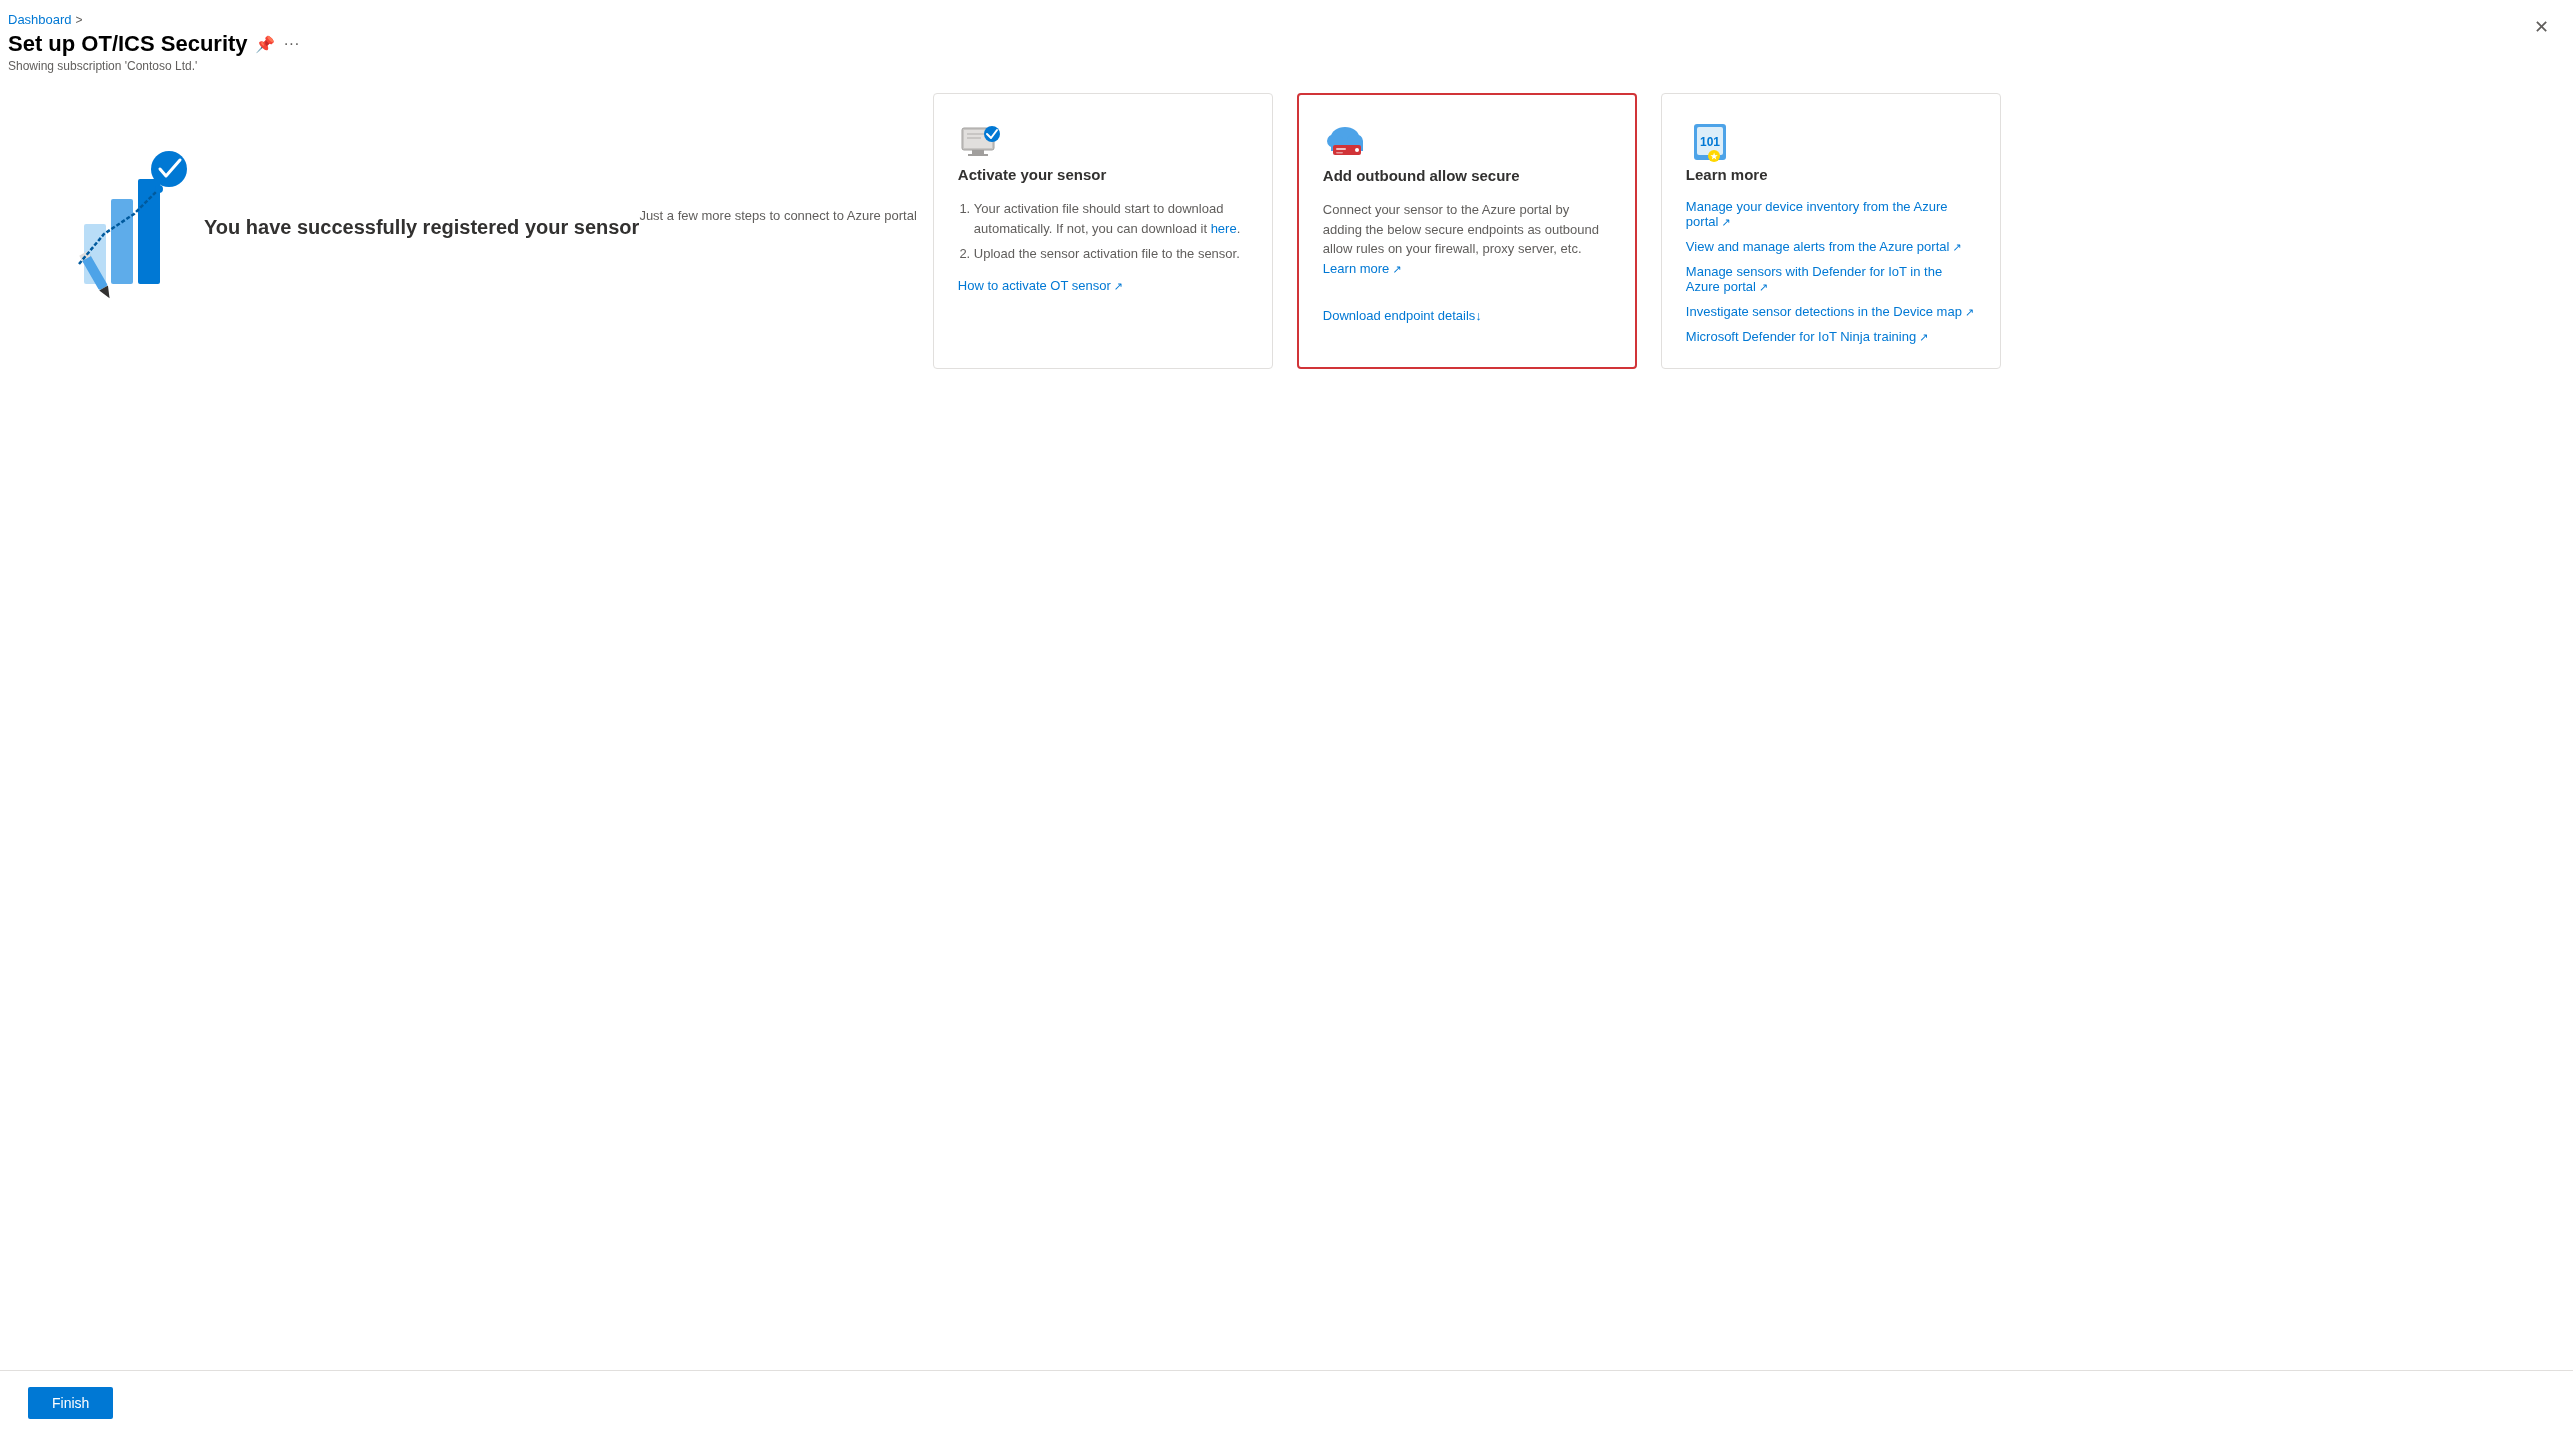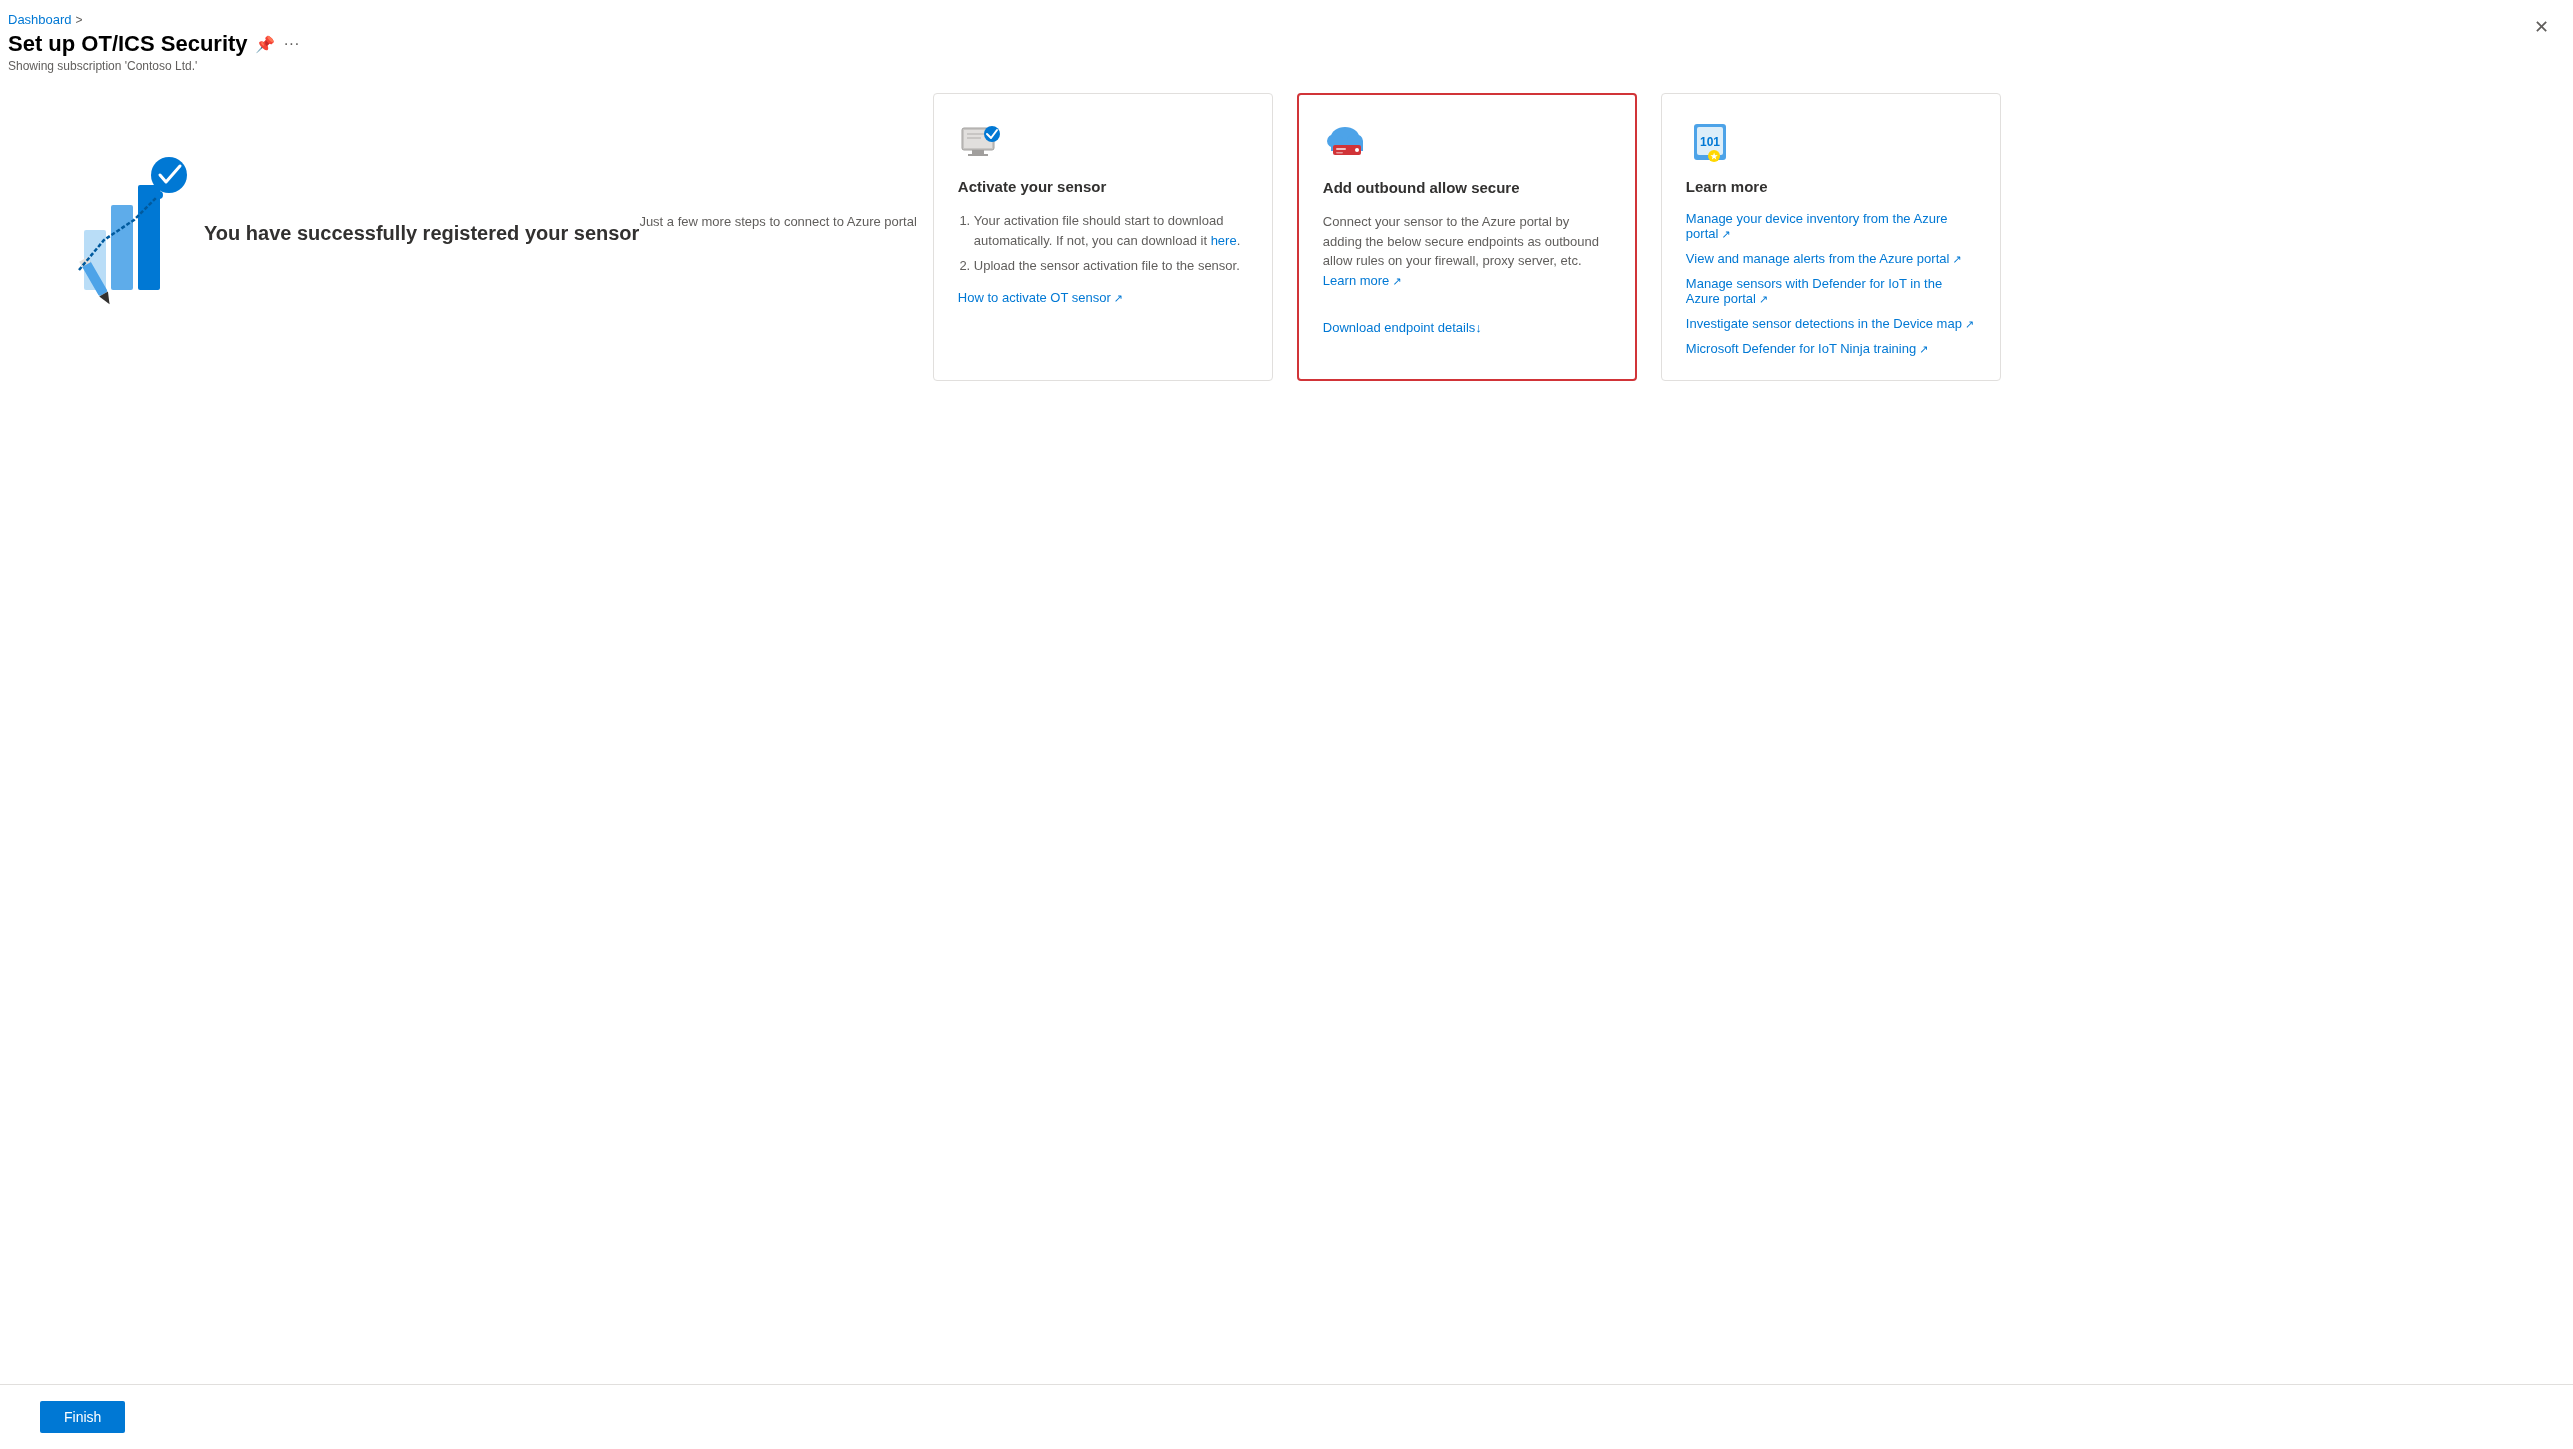--- a/index.html
+++ b/index.html
@@ -109,21 +109,20 @@
       max-width: 340px;
     }
 
     .card-active {
       border: 2px solid #d13438;
     }
 
     .card-icon {
       width: 48px;
       height: 48px;
-      margin-bottom: 12px;
     }
 
     .card-title {
       font-size: 15px;
       font-weight: 600;
       color: #323130;
       margin-bottom: 16px;
     }
 
     .card-body {
@@ -165,24 +164,24 @@
 
     .learn-more-links {
       display: flex;
       flex-direction: column;
       gap: 10px;
     }
 
     
     .footer {
       position: fixed;
-      bottom: 0;
+      bottom: 14px;
       left: 0;
       right: 0;
-      padding: 16px 40px;
+      padding: 16px 28px;
       background: #fff;
       border-top: 1px solid #e1dfdd;
     }
 
     .finish-btn {
       background: #0078d4;
       color: #fff;
       border: none;
       padding: 8px 24px;
       font-size: 14px;

